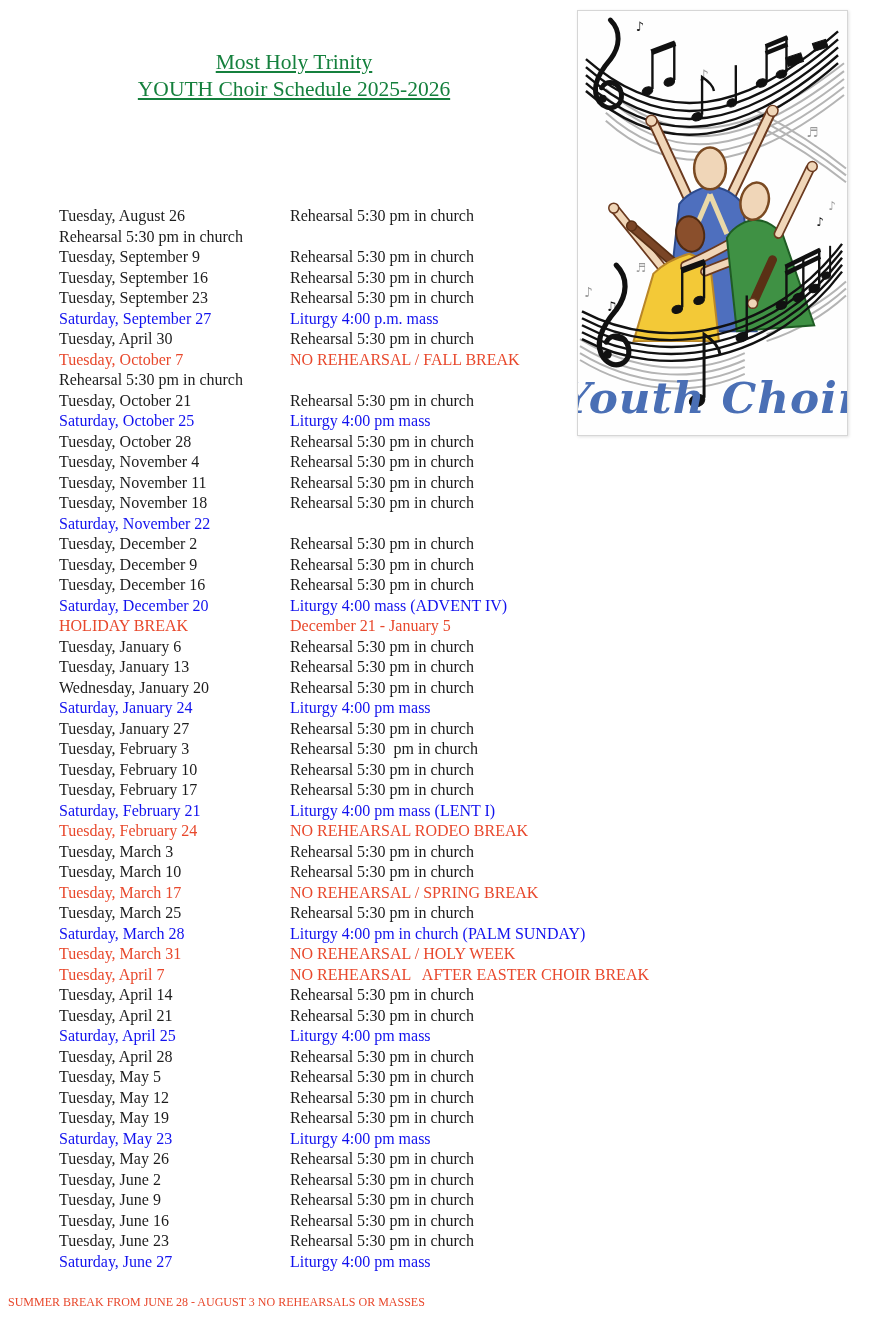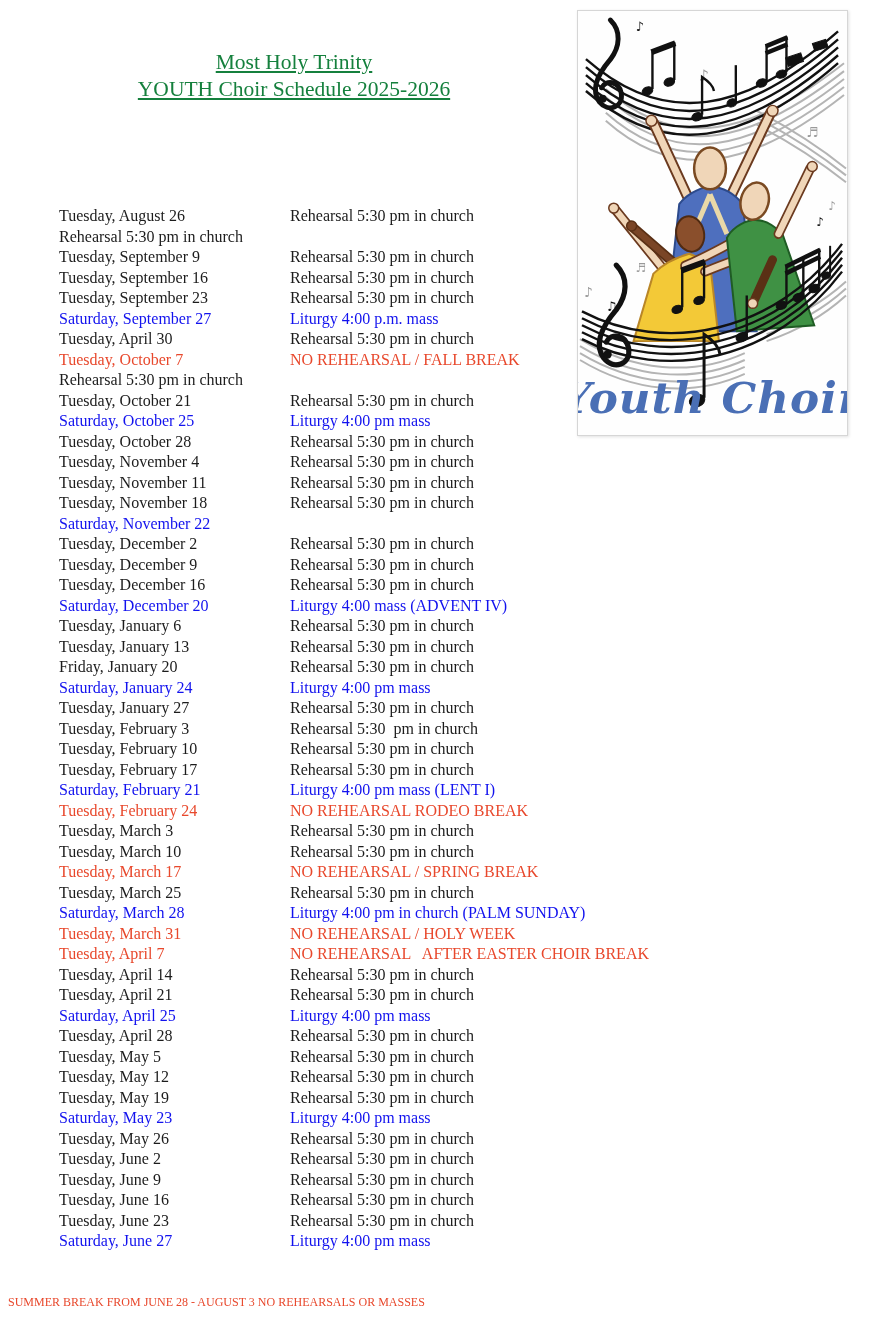--- a/index.html
+++ b/index.html
@@ -275,33 +275,37 @@
   <div class="row t-black">
     <span class="date">Tuesday, December 16</span>
     <span class="event">Rehearsal 5:30 pm in church</span>
   </div>
 
   <div class="row t-blue">
     <span class="date">Saturday, December 20</span>
     <span class="event">Liturgy 4:00 mass (ADVENT IV)</span>
   </div>
 
+  <div class="row t-red">
+    <span class="date">HOLIDAY BREAK</span>
+    <span class="event">December 21 - January 5</span>
+  </div>
 
   <div class="row t-black">
     <span class="date">Tuesday, January 6</span>
     <span class="event">Rehearsal 5:30 pm in church</span>
   </div>
 
   <div class="row t-black">
     <span class="date">Tuesday, January 13</span>
     <span class="event">Rehearsal 5:30 pm in church</span>
   </div>
 
   <div class="row t-black">
-    <span class="date">Friday, January 20</span>
+    <span class="date">Wednesday, January 20</span>
     <span class="event">Rehearsal 5:30 pm in church</span>
   </div>
 
   <div class="row t-blue">
     <span class="date">Saturday, January 24</span>
     <span class="event">Liturgy 4:00 pm mass</span>
   </div>
 
   <div class="row t-black">
     <span class="date">Tuesday, January 27</span>

